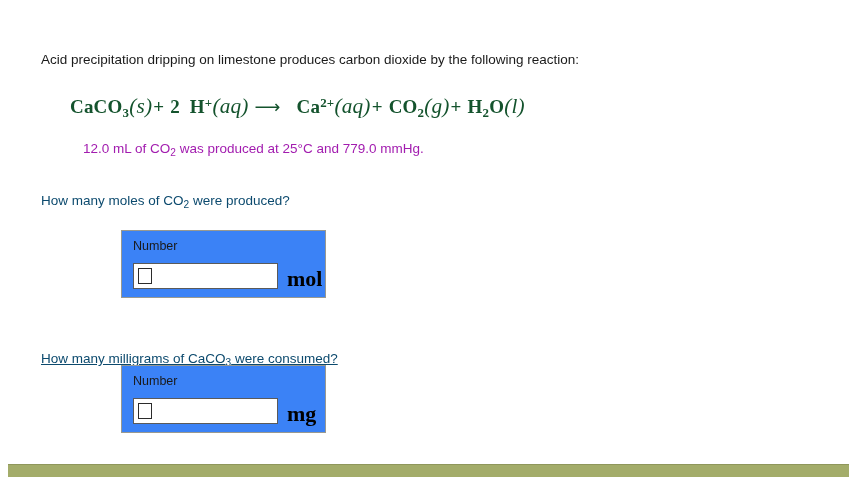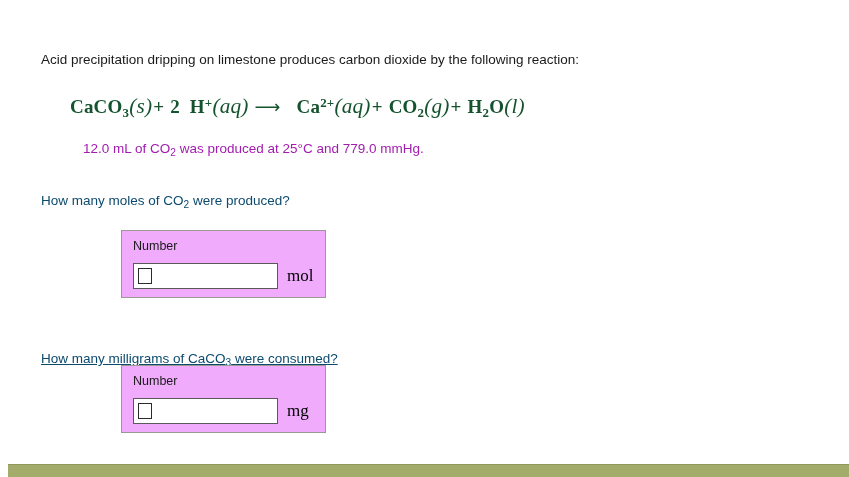--- a/index.html
+++ b/index.html
@@ -82,21 +82,21 @@
     left: 33px;
     font-size: 13.5px;
     color: #0c4a6e;
     white-space: nowrap;
   }
   #question-1 { top: 193px; }
   #question-2 { top: 351px; text-decoration: underline; }
 
   .answer-block {
     position: absolute;
-    background: #f0abfc;
+    background: #3b82f6;
     border: 1px solid #999990;
     box-sizing: border-box;
   }
   #answer-block-1 {
     left: 113px;
     top: 230px;
     width: 205px;
     height: 68px;
   }
   #answer-block-2 {
@@ -133,22 +133,22 @@
     height: 16px;
     border: 1px solid #2b2b2b;
     background: #ffffff;
     box-sizing: border-box;
   }
   .unit {
     position: absolute;
     left: 165px;
     top: 35px;
     font-family: "Liberation Serif", serif;
-    font-size: 17px;
-    font-weight: normal;
+    font-size: 22px;
+    font-weight: bold;
     color: #000000;
   }
   .footer-bar {
     position: absolute;
     left: 0;
     bottom: 0;
     width: 849px;
     height: 12px;
     background: #a3ac6a;
     border-top: 1px solid #8f975c;

